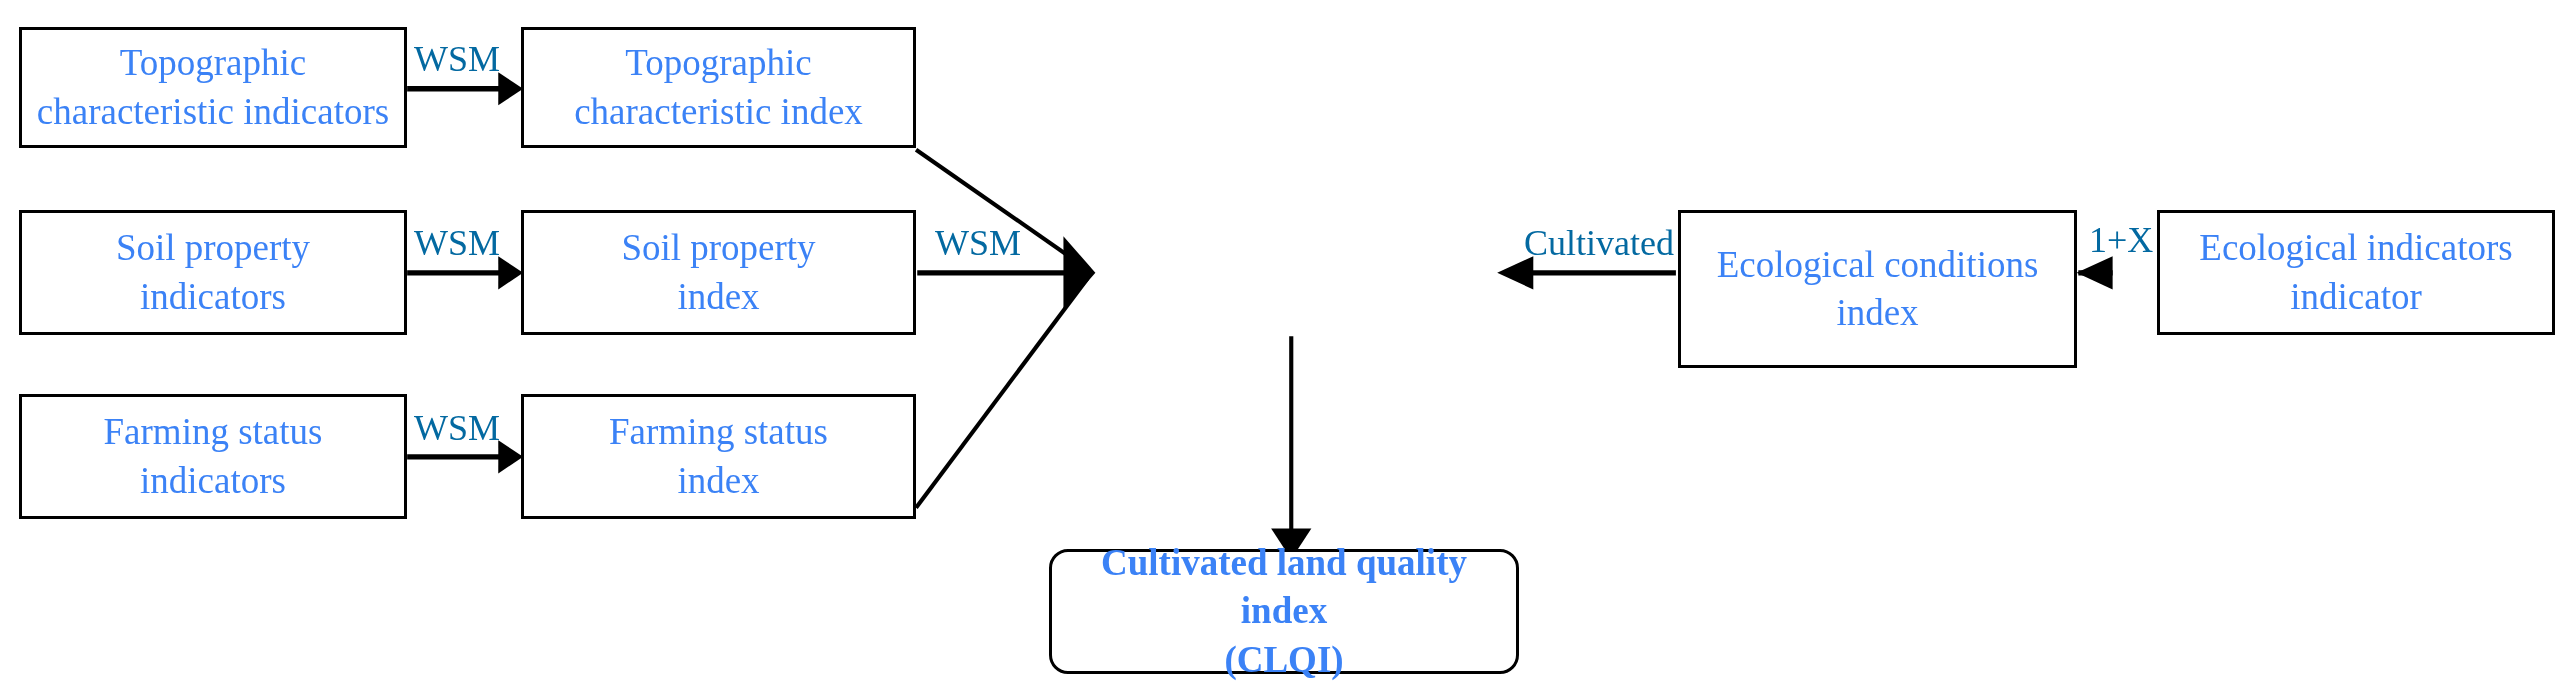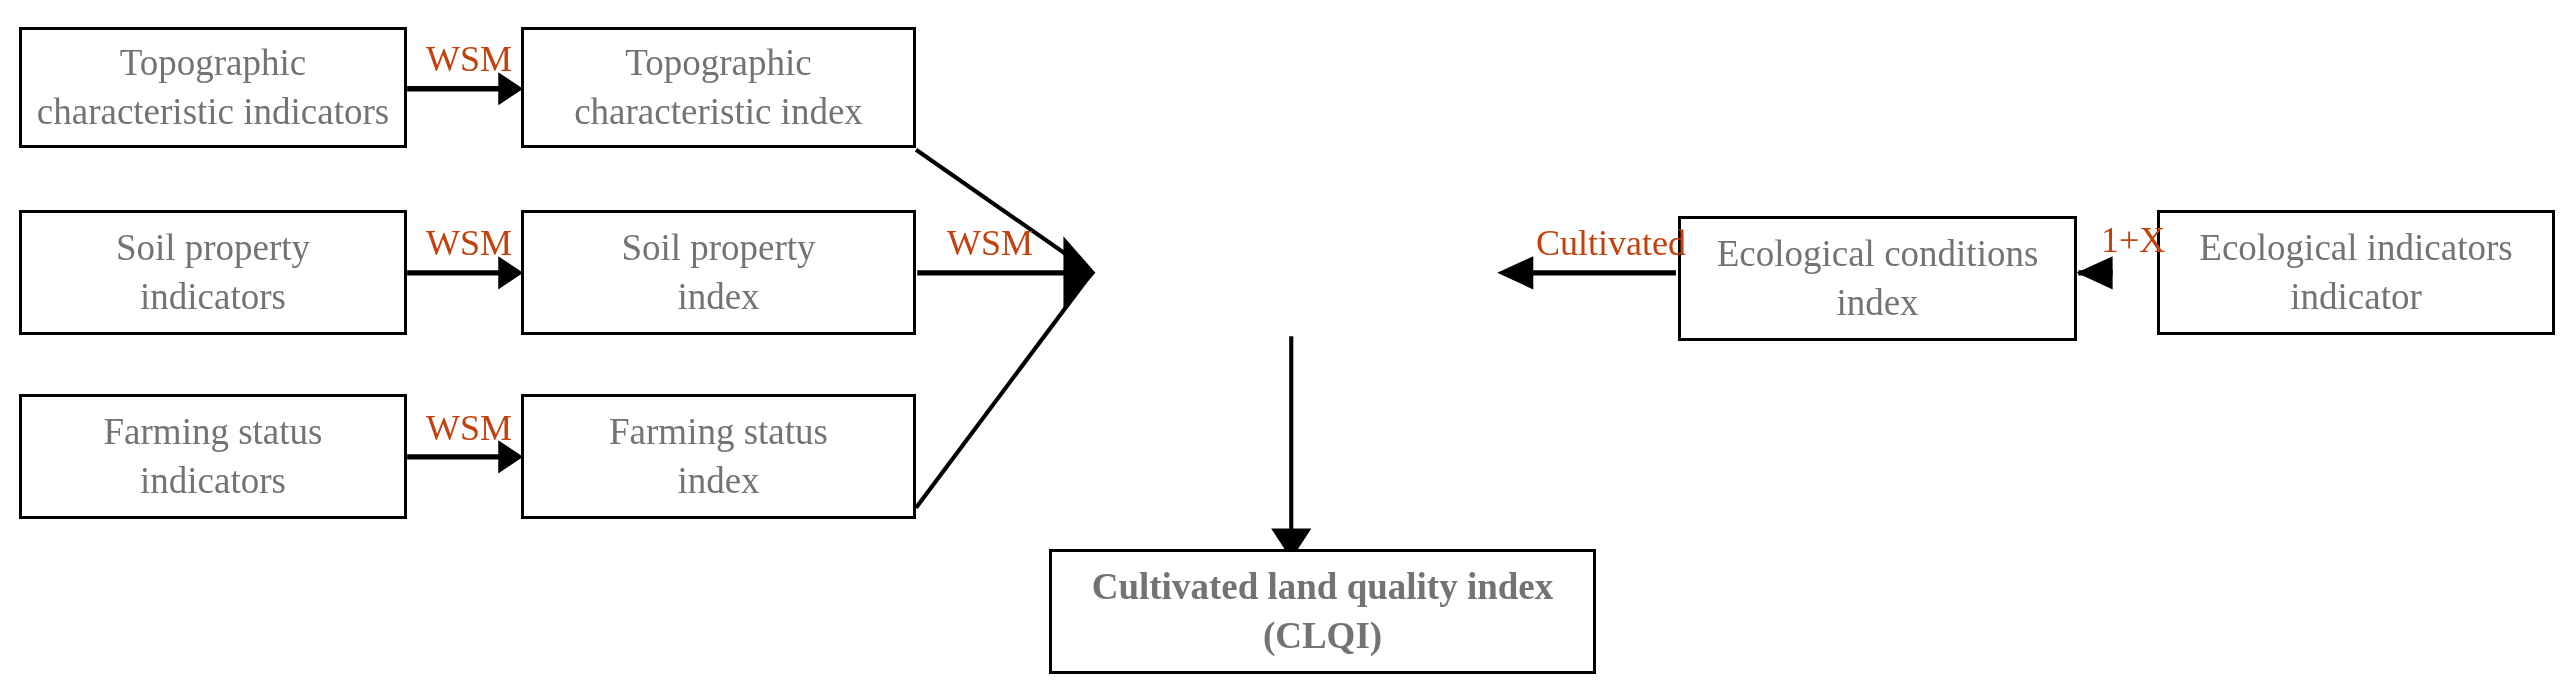--- a/index.html
+++ b/index.html
@@ -28,40 +28,39 @@
   .node {
     position: absolute;
     box-sizing: border-box;
     border: 3px solid #000000;
     background: #ffffff;
     display: flex;
     align-items: center;
     justify-content: center;
     text-align: center;
     line-height: 1.30;
-    color: #737373;
+    color: #3b82f6;
     font-size: 37px;
     padding: 0 4px;
   }
   .node.bold {
     font-weight: bold;
   }
   .node-text {
     display: block;
     width: 100%;
     white-space: pre-line;
   }
   .edge-label {
     position: absolute;
-    color: #c2410c;
+    color: #0369a1;
     font-size: 36px;
     line-height: 1;
     white-space: nowrap;
     background: transparent;
-    margin-left: 12px;
   }
 </style>
 </head>
 <body>
 
 <div id="stage">
 
   <svg id="edges" viewBox="0 0 4353 1171" width="2576" height="693" xmlns="http://www.w3.org/2000/svg">
     <defs>
       <marker id="arrow-r" markerWidth="10" markerHeight="10" refX="9" refY="4" orient="auto" markerUnits="userSpaceOnUse" viewBox="0 0 10 8">
@@ -140,31 +139,31 @@
     <span class="node-text">Farming status
 indicators</span>
   </div>
 
   <div class="node" style="left:521px; top:394px; width:395px; height:125px;">
     <span class="node-text">Farming status
 index</span>
   </div>
 
 
-  <div class="node" style="left:1678px; top:216px; width:399px; height:125px;">
+  <div class="node" style="left:1678px; top:210px; width:399px; height:158px;">
     <span class="node-text">Ecological conditions
 index</span>
   </div>
 
   <div class="node" style="left:2157px; top:210px; width:398px; height:125px;">
     <span class="node-text">Ecological indicators
 indicator</span>
   </div>
 
-  <div class="node bold" style="left:1049px; top:549px; width:547px; height:125px;">
+  <div class="node bold" style="left:1049px; top:549px; width:470px; height:125px;border-radius:19px;">
     <span class="node-text">Cultivated land quality index
 (CLQI)</span>
   </div>
 
   <div class="edge-label" style="left:414px; top:41px;">WSM</div>
 
   <div class="edge-label" style="left:414px; top:225px;">WSM</div>
 
   <div class="edge-label" style="left:414px; top:410px;">WSM</div>
 

